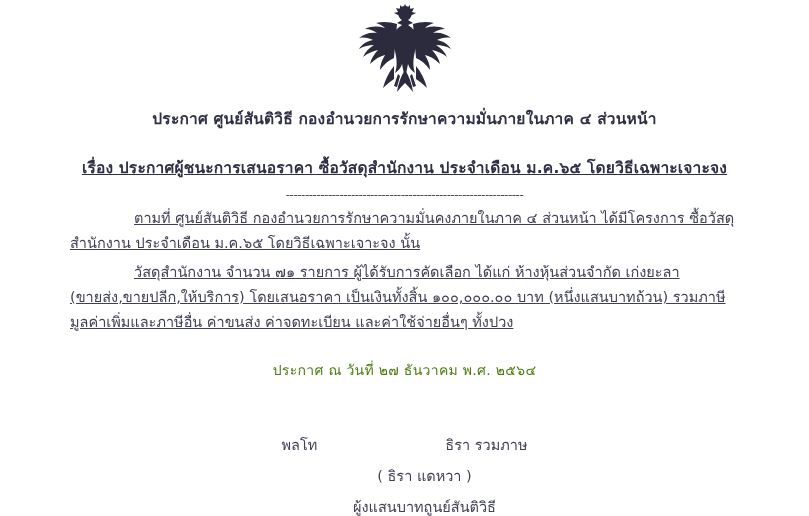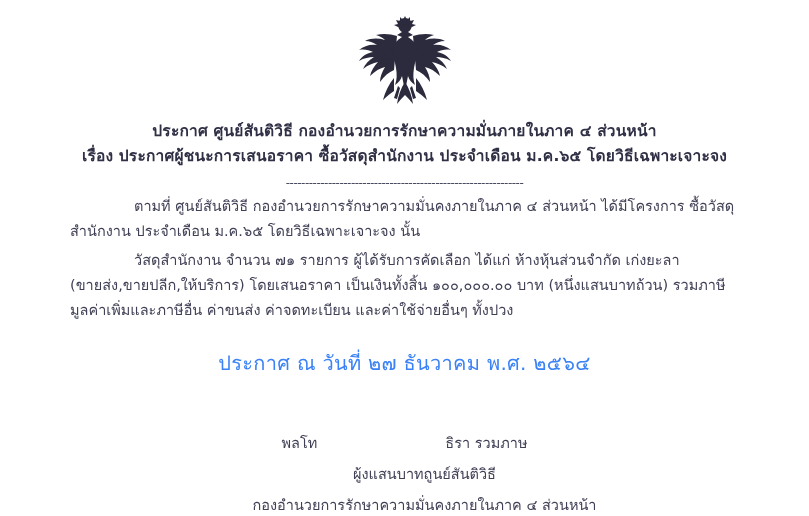--- a/index.html
+++ b/index.html
@@ -12,69 +12,71 @@
     height: 516px;
     overflow: hidden;
     font-family: "DejaVu Sans", "Liberation Sans", sans-serif;
     color: #3b3b4f;
   }
   .page {
     position: relative;
     width: 809px;
     height: 516px;
     box-sizing: border-box;
-    padding: 16px 70px;
+    padding: 4px 70px;
   }
   .emblem-wrap {
     text-align: center;
     padding-top: 0px;
     height: 96px;
   }
   .emblem {
     display: block;
     margin: 0 auto;
   }
   .heading {
     text-align: center;
     font-size: 15.5px;
     font-weight: bold;
     color: #2f2f45;
     letter-spacing: 0.2px;
     margin-top: 6px;
   }
   .heading.line2 {
-    margin-top: 0;
+    margin-top: 24px;
+    text-decoration: underline;
   }
   .rule {
     text-align: center;
     font-size: 12px;
     color: #4a4a60;
     letter-spacing: -0.5px;
     margin-top: 8px;
     white-space: nowrap;
     overflow: hidden;
   }
   .body-text {
     font-size: 14.5px;
     line-height: 25px;
     color: #3f3f55;
     margin-top: 6px;
     text-align: left;
+    text-decoration: underline;
   }
   .para {
     margin-top: 4px;
   }
   .indent {
     display: inline-block;
     width: 64px;
   }
   .announce-line {
     text-align: center;
-    font-size: 20px;
-    color: #3b82f6;
+    font-size: 14px;
+    color: #4d7c0f;
     margin-top: 24px;
     letter-spacing: 0.3px;
   }
   .sig-block {
     margin-top: 52px;
     font-size: 14.5px;
     color: #3f3f55;
   }
   .sig-rank-row {
     display: flex;
@@ -134,17 +136,18 @@
 
   <div class="body-text para"><span class="indent"></span><span>วัสดุสำนักงาน จำนวน ๗๑ รายการ ผู้ได้รับการคัดเลือก ได้แก่ ห้างหุ้นส่วนจำกัด เก่งยะลา (ขายส่ง,ขายปลีก,ให้บริการ) โดยเสนอราคา เป็นเงินทั้งสิ้น ๑๐๐,๐๐๐.๐๐ บาท (หนึ่งแสนบาทถ้วน) รวมภาษีมูลค่าเพิ่มและภาษีอื่น ค่าขนส่ง ค่าจดทะเบียน และค่าใช้จ่ายอื่นๆ ทั้งปวง</span></div>
 
   <div class="announce-line">ประกาศ  ณ  วันที่  ๒๗ ธันวาคม พ.ศ. ๒๕๖๔</div>
 
   <div class="sig-block">
     <div class="sig-rank-row">
       <span class="nowrap">พลโท</span>
       <span class="nowrap">ธิรา  รวมภาษ</span>
     </div>
+    <div class="sig-name-row">( ธิรา     แดหวา )</div>
     <div class="sig-title-row">ผู้งแสนบาทถูนย์สันติวิธี</div>
     <div class="sig-org-row">กองอำนวยการรักษาความมั่นคงภายในภาค ๔ ส่วนหน้า</div>
   </div>
 
 </div>
 
 </body></html>

